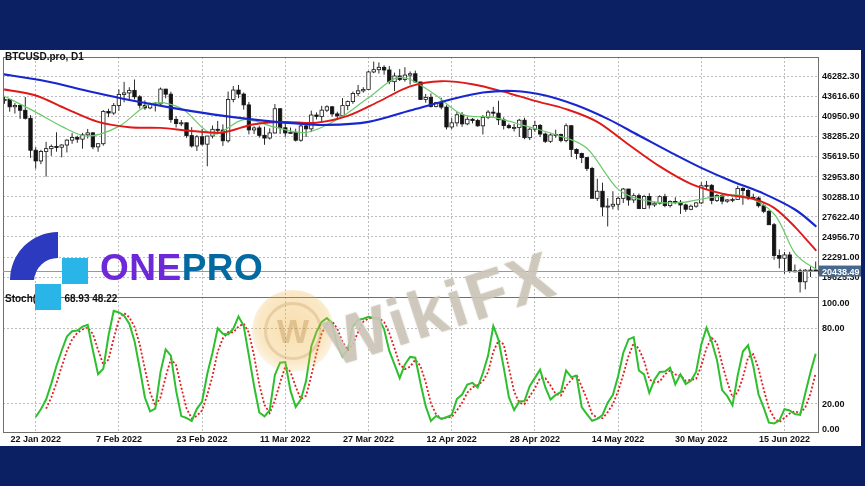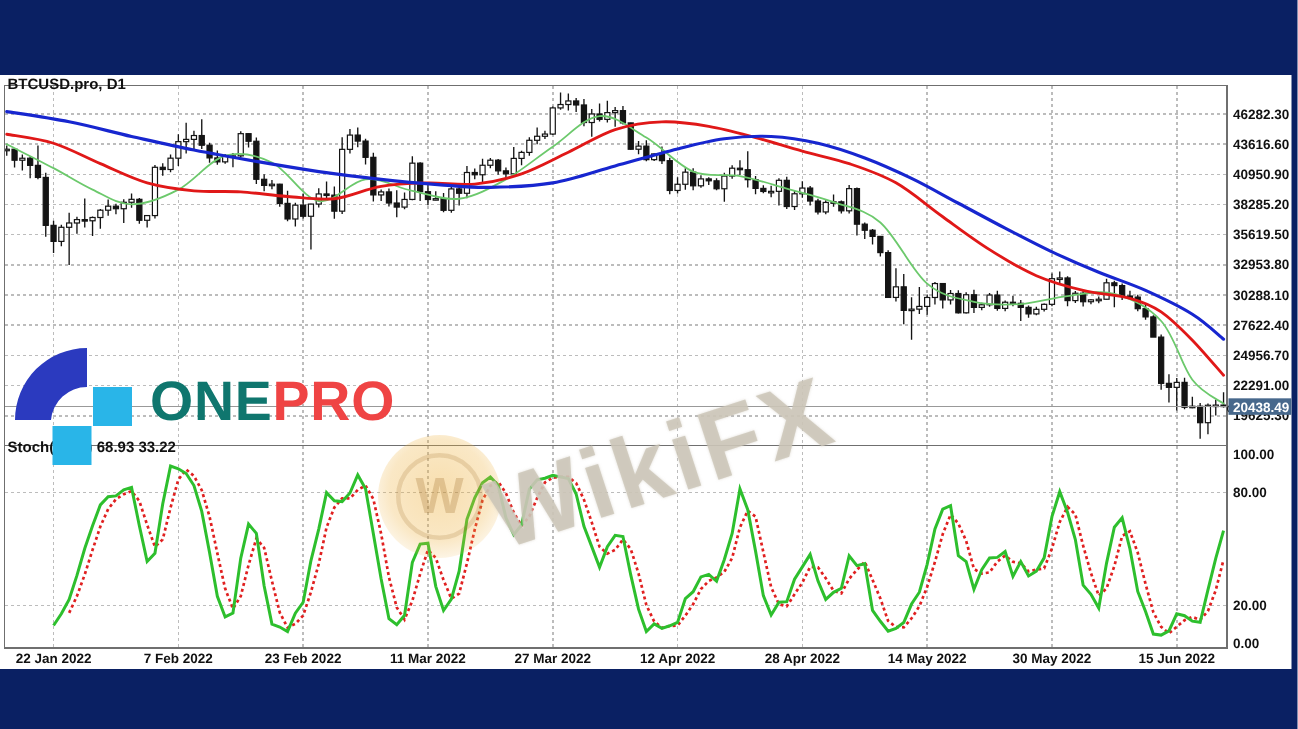--- a/index.html
+++ b/index.html
@@ -441,31 +441,31 @@
       <text x="701.3000000000001" y="392" fill="#111" font-size="9" font-weight="bold" font-family="&quot;Liberation Sans&quot;,sans-serif" text-anchor="middle">30 May 2022</text>
       <text x="784.5" y="392" fill="#111" font-size="9" font-weight="bold" font-family="&quot;Liberation Sans&quot;,sans-serif" text-anchor="middle">15 Jun 2022</text>
       <rect x="819" y="215.54913207547168" width="42" height="11" fill="#47688c"></rect>
       <text x="822" y="224.54913207547168" fill="#ffffff" font-size="9" font-weight="bold" font-family="&quot;Liberation Sans&quot;,sans-serif" text-anchor="start">20438.49</text>
     </svg>
 
   <div id="symbol-label" class="mini-label">BTCUSD.pro, D1</div>
 
   <div id="stoch-label" class="mini-label">
     <span>Stoch(5,3,3)</span>
-    <span>68.93 33.22</span>
+    <span>68.93 48.22</span>
   </div>
 
   <div class="logo">
     <svg width="84" height="96" viewBox="0 0 84 96">
       <path d="M 4 64 A 48 48 0 0 1 52 16 L 52 42 A 24 24 0 0 0 28 64 Z" fill="#2b3abf"></path>
       <rect x="56" y="42" width="26" height="26" fill="#29b5e8"></rect>
       <rect x="29" y="68" width="26" height="26" fill="#29b5e8"></rect>
     </svg>
     <div class="logo-text">
-      <span id="logo-one" style="color: #0f766e;">ONE</span><span id="logo-pro" style="color: #ef4444;">PRO</span>
+      <span id="logo-one" style="color: #6d28d9;">ONE</span><span id="logo-pro" style="color: #0369a1;">PRO</span>
     </div>
   </div>
 
   <div class="watermark-text">WikiFX</div>
   <div class="watermark-coin">
     <div class="coin-inner">W</div>
   </div>
 </div>
 
 </body></html>

